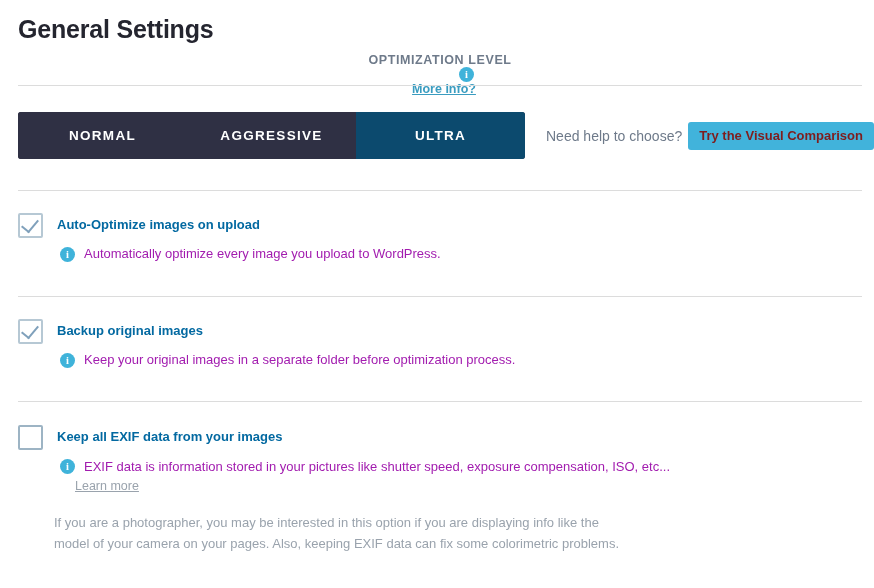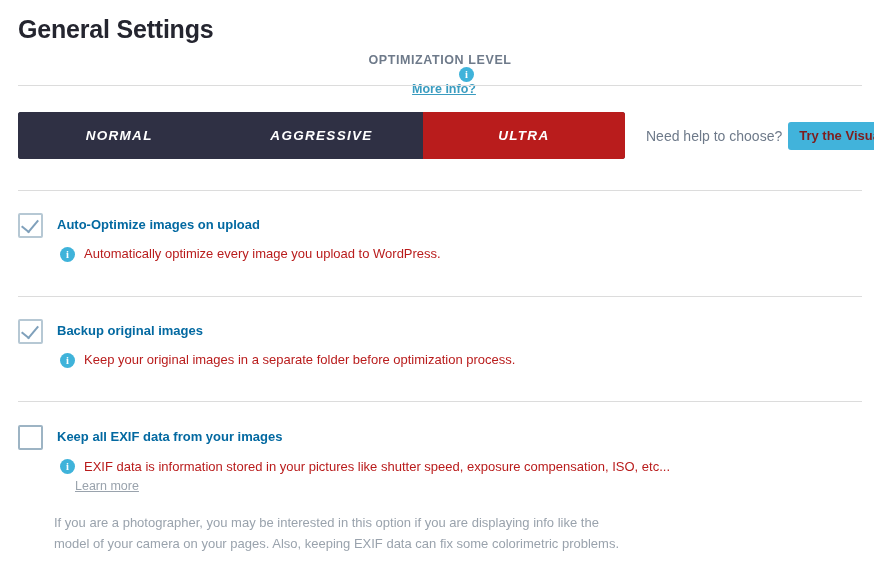--- a/index.html
+++ b/index.html
@@ -94,42 +94,41 @@
     left: 18px;
     top: 112px;
     width: 844px;
     height: 47px;
     display: flex;
     align-items: center;
   }
   .seg-group {
     display: flex;
     height: 47px;
-    width: 607px;
+    width: 507px;
     border-radius: 3px;
     overflow: hidden;
     background: #2f3044;
     flex: none;
-    font-style: italic;
   }
   .seg {
     flex: 1 1 0;
     display: flex;
     align-items: center;
     justify-content: center;
     color: #ffffff;
     font-size: 13.5px;
     font-weight: bold;
     letter-spacing: 1.3px;
     cursor: pointer;
     user-select: none;
     background: #2f3044;
   }
   .seg.active {
-    background: #b91c1c;
+    background: #0c4a6e;
   }
   .help-text {
     margin-left: 21px;
     font-size: 14px;
     color: #6e7a8a;
     white-space: nowrap;
   }
   .compare-btn {
     margin-left: 6px;
     background: #41b3db;
@@ -194,21 +193,21 @@
   .opt-desc {
     display: flex;
     align-items: flex-start;
     margin-top: 7px;
     margin-left: 42px;
   }
   .opt-desc .info-icon { margin-top: 2px; }
   .desc-text {
     margin-left: 9px;
     font-size: 13px;
-    color: #b91c1c;
+    color: #a21caf;
     line-height: 18px;
   }
   .learn-more {
     display: inline-block;
     margin-top: 3px;
     font-size: 12.5px;
     color: #9aa3ad;
     text-decoration: underline;
     cursor: pointer;
   }

